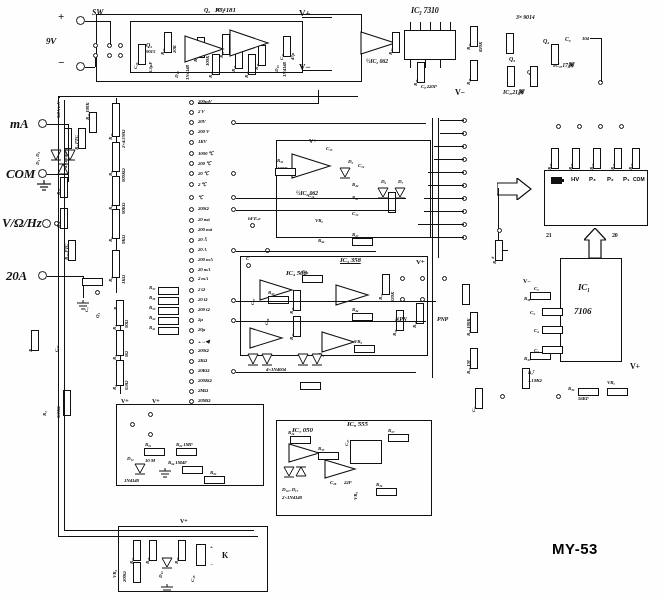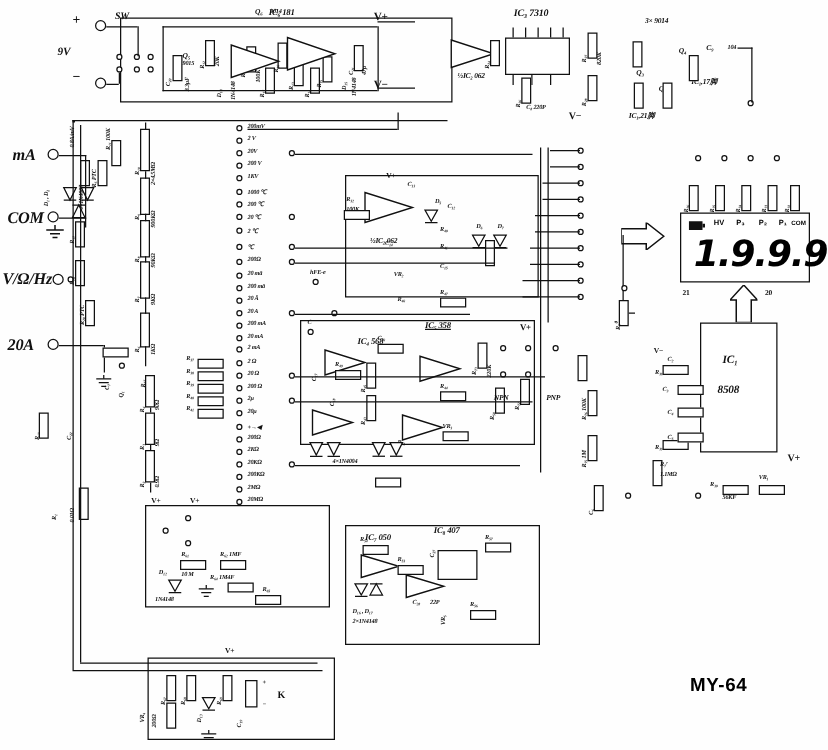--- a/index.html
+++ b/index.html
@@ -466,21 +466,21 @@
   <div class="lbl t6" style="left:437px;top:316px;">PNP</div>
   <div class="res resv" style="left:382px;top:274px;"></div>
   <div class="lbl t5 rot" style="left:378px;top:300px;">R₇₃</div>
   <div class="lbl t5 rot" style="left:390px;top:302px;">220K</div>
   <div class="res resv" style="left:416px;top:303px;"></div>
   <div class="lbl t5 rot" style="left:412px;top:328px;">R₇₂</div>
   <div class="res resv" style="left:462px;top:284px;"></div>
 
   <div class="frame" style="left:276px;top:420px;width:156px;height:96px;"></div>
   <div class="lbl t7" style="left:292px;top:426px;">IC₇  050</div>
-  <div class="lbl t7" style="left:347px;top:420px;">IC₈  407</div>
+  <div class="lbl t7" style="left:347px;top:420px;">IC₈  555</div>
   <svg class="oa" style="left:287px;top:442px;" width="34" height="22">
     <polygon points="2,2 2,20 32,11" fill="#fff" stroke="#111" stroke-width="1.1"></polygon>
   </svg>
   <svg class="oa" style="left:323px;top:458px;" width="34" height="22">
     <polygon points="2,2 2,20 32,11" fill="#fff" stroke="#111" stroke-width="1.1"></polygon>
   </svg>
   <div class="box" style="left:350px;top:440px;width:32px;height:24px;"></div>
   <div class="res resh" style="left:290px;top:436px;"></div>
   <div class="lbl t5" style="left:288px;top:430px;">R₅₄</div>
   <div class="res resh" style="left:318px;top:452px;"></div>
@@ -575,38 +575,37 @@
   <div id="lcd" style="left:544px;top:170px;width:104px;height:56px;">
     <svg style="position:absolute;left:6px;top:5px;" width="14" height="9">
       <rect x="0" y="1" width="11" height="7" fill="#111"></rect>
       <rect x="11" y="3" width="2" height="3" fill="#111"></rect>
     </svg>
     <div class="ann" style="position:absolute;left:26px;top:5px;font-size:6px;">HV</div>
     <div class="ann" style="position:absolute;left:44px;top:5px;font-size:6px;">P₃</div>
     <div class="ann" style="position:absolute;left:62px;top:5px;font-size:6px;">P₂</div>
     <div class="ann" style="position:absolute;left:78px;top:5px;font-size:6px;">P₁</div>
     <div class="ann" style="position:absolute;left:88px;top:5px;font-size:5px;">COM</div>
-    <div class="seg" style="position:absolute;left:10px;top:15px;font-size:29px;letter-spacing:-1px;">1.9.9.9</div>
   </div>
 
   <div class="lbl t6 up" style="left:546px;top:232px;">21</div>
   <div class="lbl t6 up" style="left:612px;top:232px;">20</div>
 
   <svg style="position:absolute;left:497px;top:178px;" width="46" height="22">
     <polygon points="0,5 20,5 20,0 34,11 20,22 20,17 0,17" fill="#fff" stroke="#111" stroke-width="1.2"></polygon>
   </svg>
   <svg style="position:absolute;left:584px;top:228px;" width="22" height="30">
     <polygon points="5,30 5,12 0,12 11,0 22,12 17,12 17,30" fill="#fff" stroke="#111" stroke-width="1.2"></polygon>
   </svg>
   <div class="wire v" style="left:498px;top:188px;height:62px;"></div>
   <div class="wire h" style="left:498px;top:250px;width:10px;"></div>
 
   <div class="box" style="left:560px;top:258px;width:62px;height:104px;"></div>
   <div class="lbl t9" style="left:578px;top:282px;">IC₁</div>
-  <div class="lbl t9" style="left:574px;top:306px;">8508</div>
+  <div class="lbl t9" style="left:574px;top:306px;">7106</div>
   <div class="lbl t6 up" style="left:523px;top:278px;">V−</div>
   <div class="lbl t8 up" style="left:630px;top:362px;">V+</div>
 
   <div class="lbl t5" style="left:534px;top:286px;">C₂</div>
   <div class="lbl t5" style="left:524px;top:296px;">R₃₈</div>
   <div class="lbl t5" style="left:530px;top:310px;">C₃</div>
   <div class="lbl t5" style="left:534px;top:328px;">C₄</div>
   <div class="lbl t5" style="left:534px;top:348px;">C₅</div>
   <div class="lbl t5" style="left:524px;top:356px;">R₃₉</div>
   <div class="res resh" style="left:530px;top:292px;"></div>
@@ -671,15 +670,15 @@
   <div class="wire h" style="left:440px;top:133px;width:24px;"></div>
   <div class="wire h" style="left:434px;top:146px;width:30px;"></div>
   <div class="wire h" style="left:434px;top:159px;width:30px;"></div>
   <div class="wire h" style="left:428px;top:172px;width:36px;"></div>
   <div class="wire h" style="left:428px;top:185px;width:36px;"></div>
   <div class="wire h" style="left:424px;top:198px;width:40px;"></div>
   <div class="wire h" style="left:424px;top:211px;width:40px;"></div>
   <div class="wire h" style="left:418px;top:224px;width:46px;"></div>
   <div class="wire h" style="left:418px;top:237px;width:46px;"></div>
 
-  <div class="model" style="position:absolute;left:552px;top:540px;">MY-64</div>
+  <div class="model" style="position:absolute;left:552px;top:540px;">MY-53</div>
 
 </div>
 
 </body></html>

